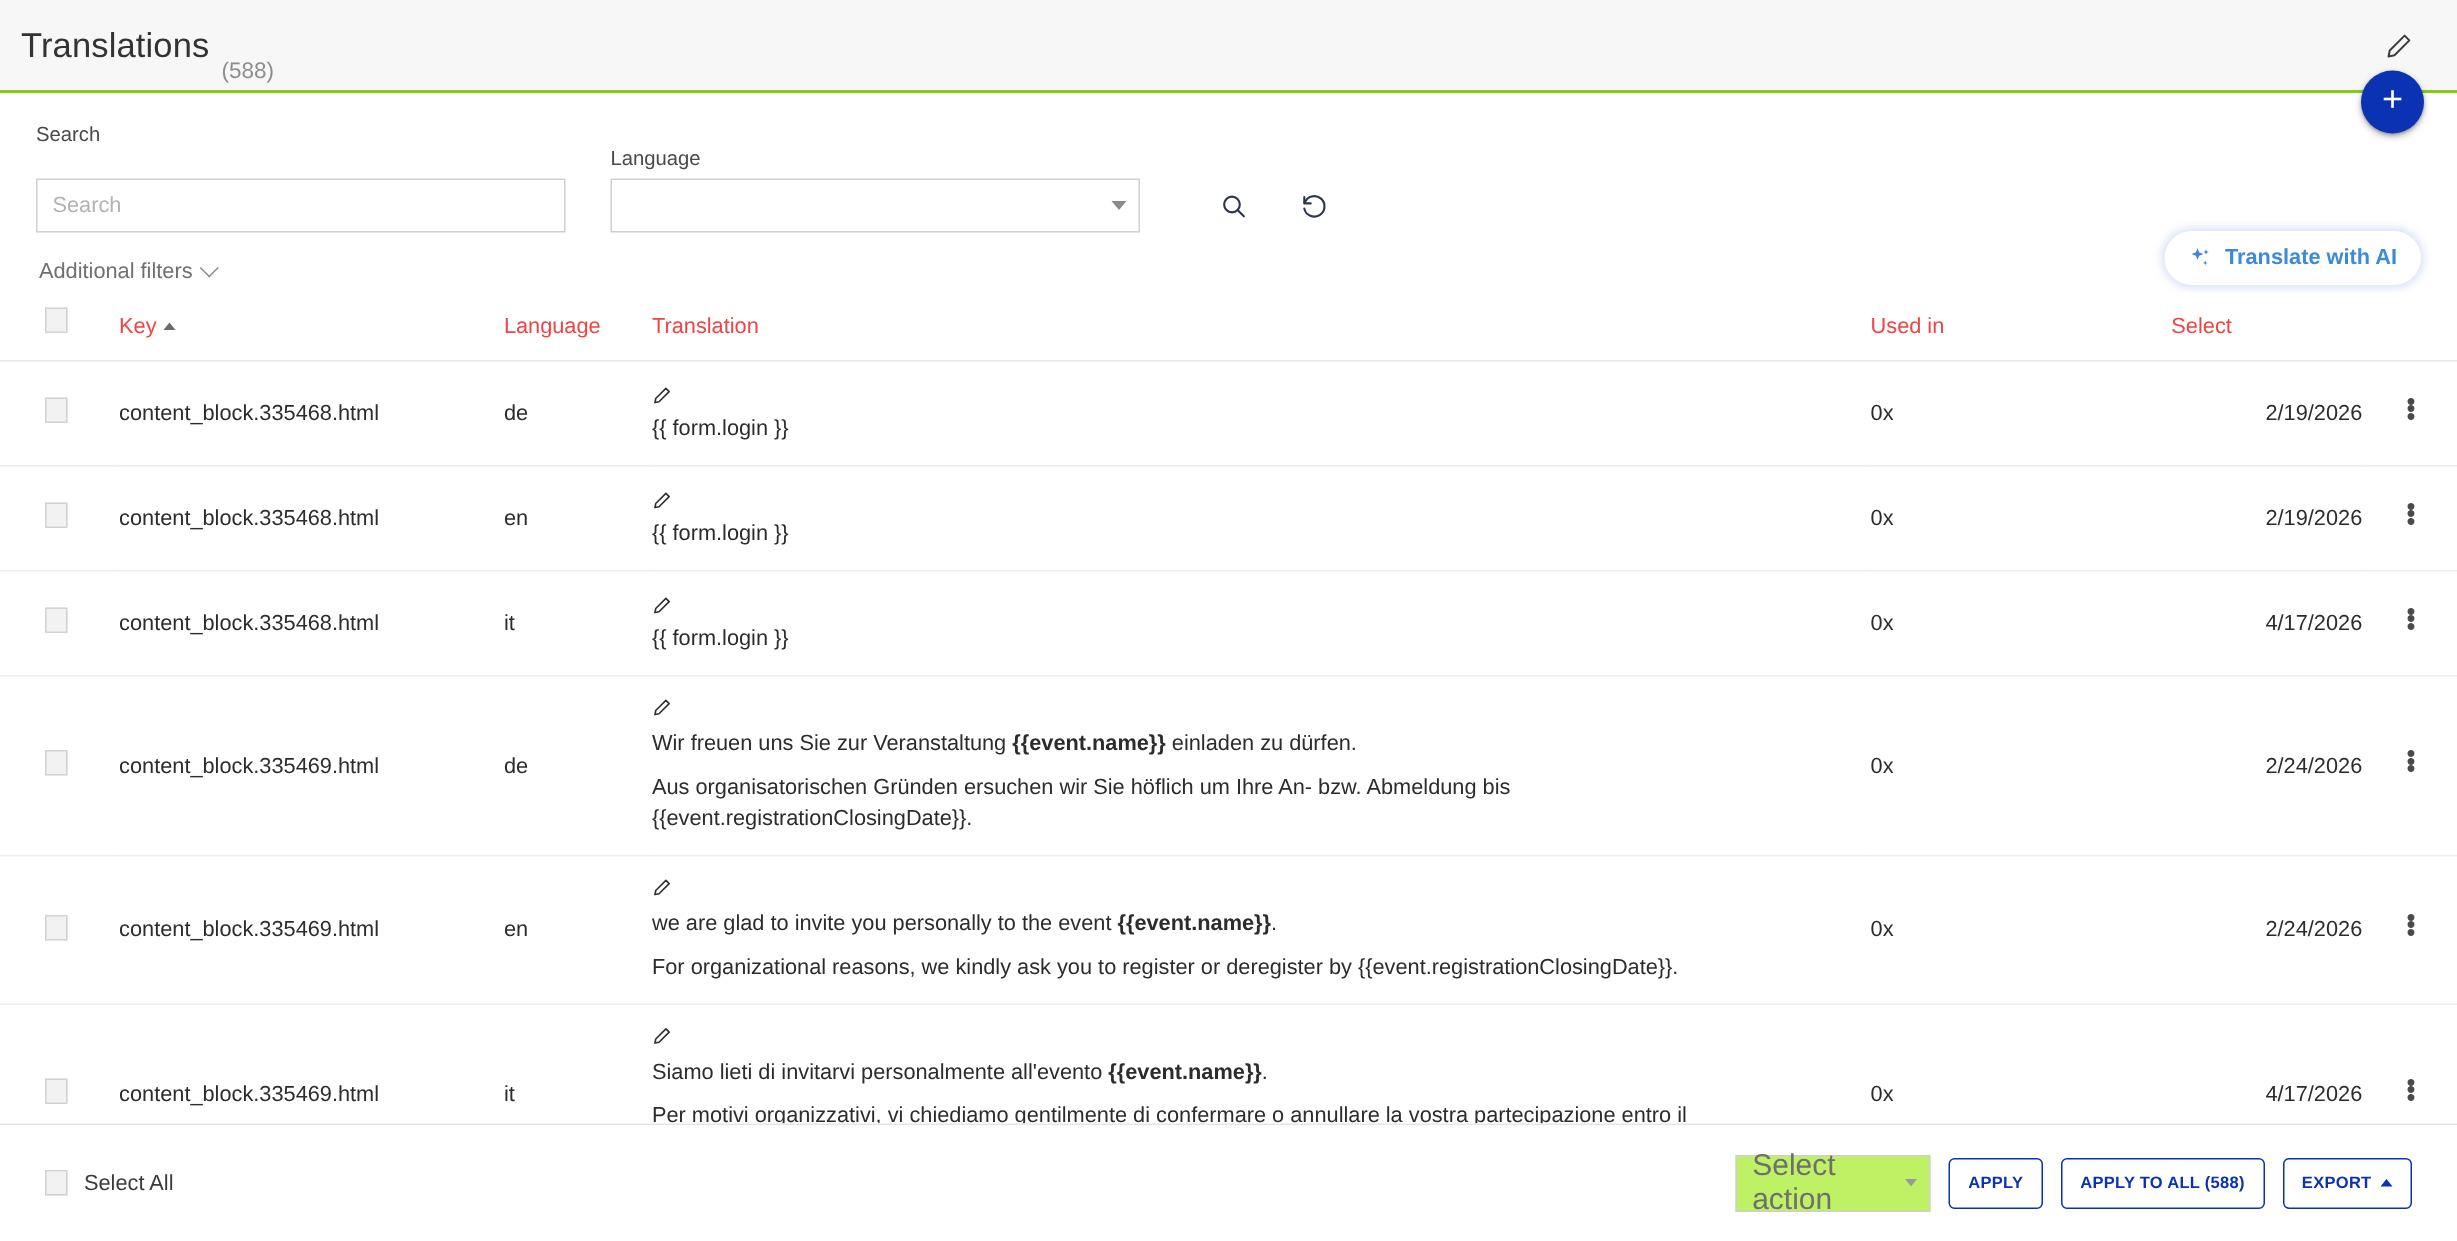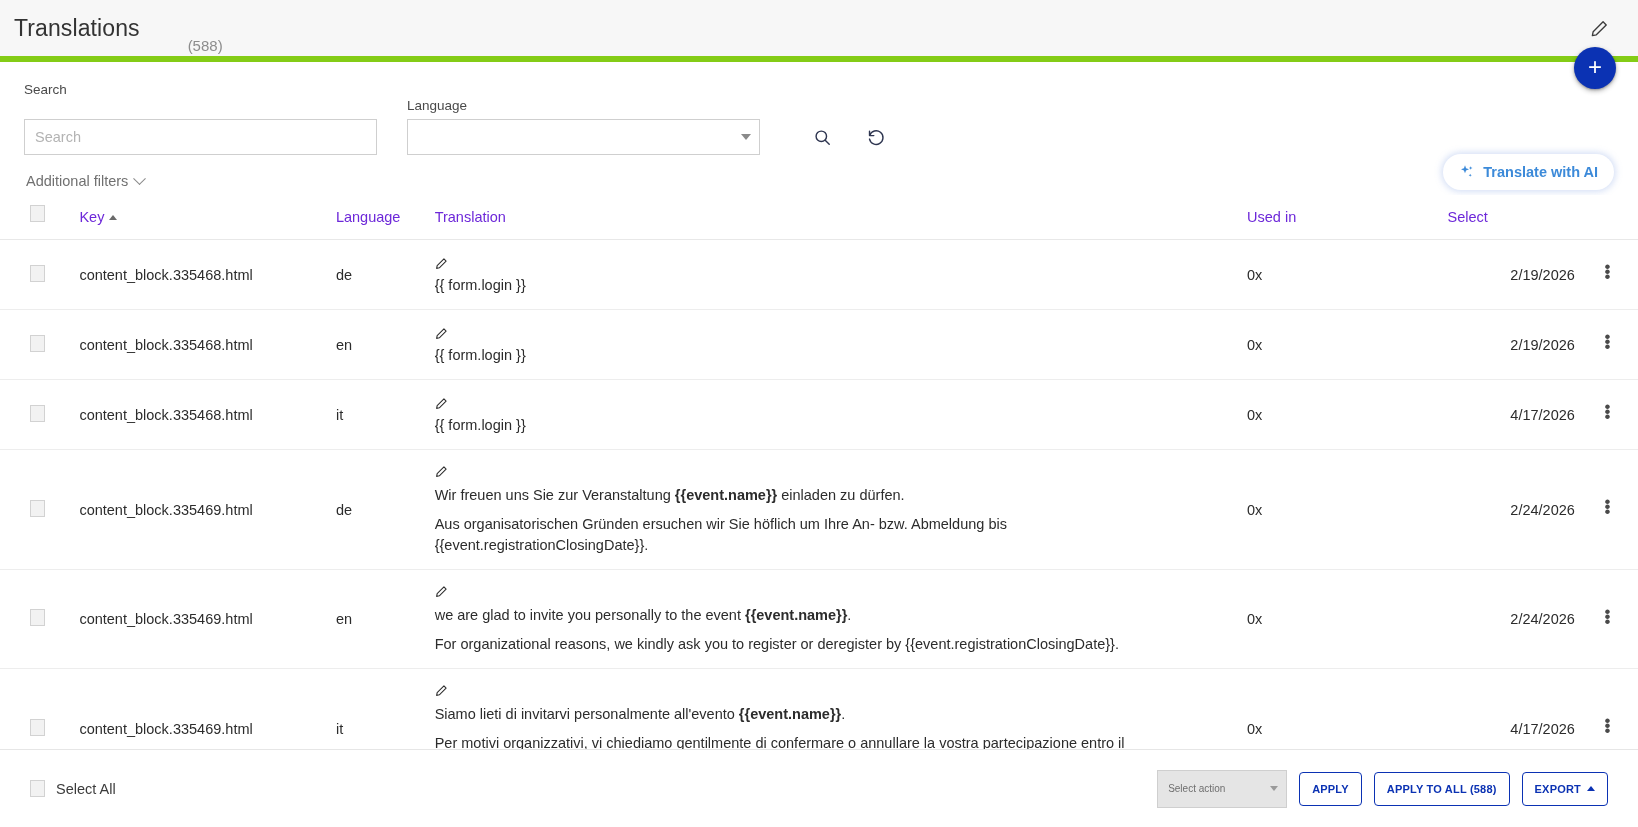--- a/index.html
+++ b/index.html
@@ -10,25 +10,24 @@
     background: #ffffff;
     font-family: "Liberation Sans", sans-serif;
     color: #2b2b2b;
   }
 
   
   .titlebar {
     position: relative;
     height: 62px;
     background: #f7f7f7;
-    border-bottom: 6px solid #84cc16;
+    border-bottom: 2px solid #84cc16;
     display: flex;
     align-items: center;
     padding: 0 26px 0 14px;
-    gap: 40px;
   }
   .title-text {
     font-size: 23px;
     font-weight: 400;
     color: #333333;
     letter-spacing: .1px;
   }
   .title-count {
     font-size: 15px;
     color: #8d8d8d;
@@ -193,21 +192,21 @@
     background: #fff;
   }
   table.tbl {
     width: 1638px;
     border-collapse: collapse;
     table-layout: fixed;
   }
   table.tbl th {
     font-size: 14.5px;
     font-weight: 400;
-    color: #6d28d9;
+    color: #ef4444;
     text-align: left;
     padding: 10px 0 14px 0;
     border-bottom: 1px solid #e8e8e8;
     vertical-align: bottom;
   }
   table.tbl td {
     font-size: 14.5px;
     color: #2c2c2c;
     padding: 13px 0;
     border-bottom: 1px solid #ededed;
@@ -280,25 +279,25 @@
   .footer-actions {
     display: flex;
     align-items: center;
     gap: 12px;
   }
   .action-select {
     position: relative;
     width: 130px;
     height: 38px;
     border: 1px solid #cfcfcf;
-    background: #e5e5e5;
+    background: #bef264;
     display: flex;
     align-items: center;
     padding: 0 10px;
-    font-size: 10px;
+    font-size: 20px;
     color: #6f6f6f;
     cursor: pointer;
   }
   .action-select .caret {
     position: absolute;
     right: 8px;
     width: 0; height: 0;
     border-left: 4.5px solid transparent;
     border-right: 4.5px solid transparent;
     border-top: 5.5px solid #9a9a9a;

